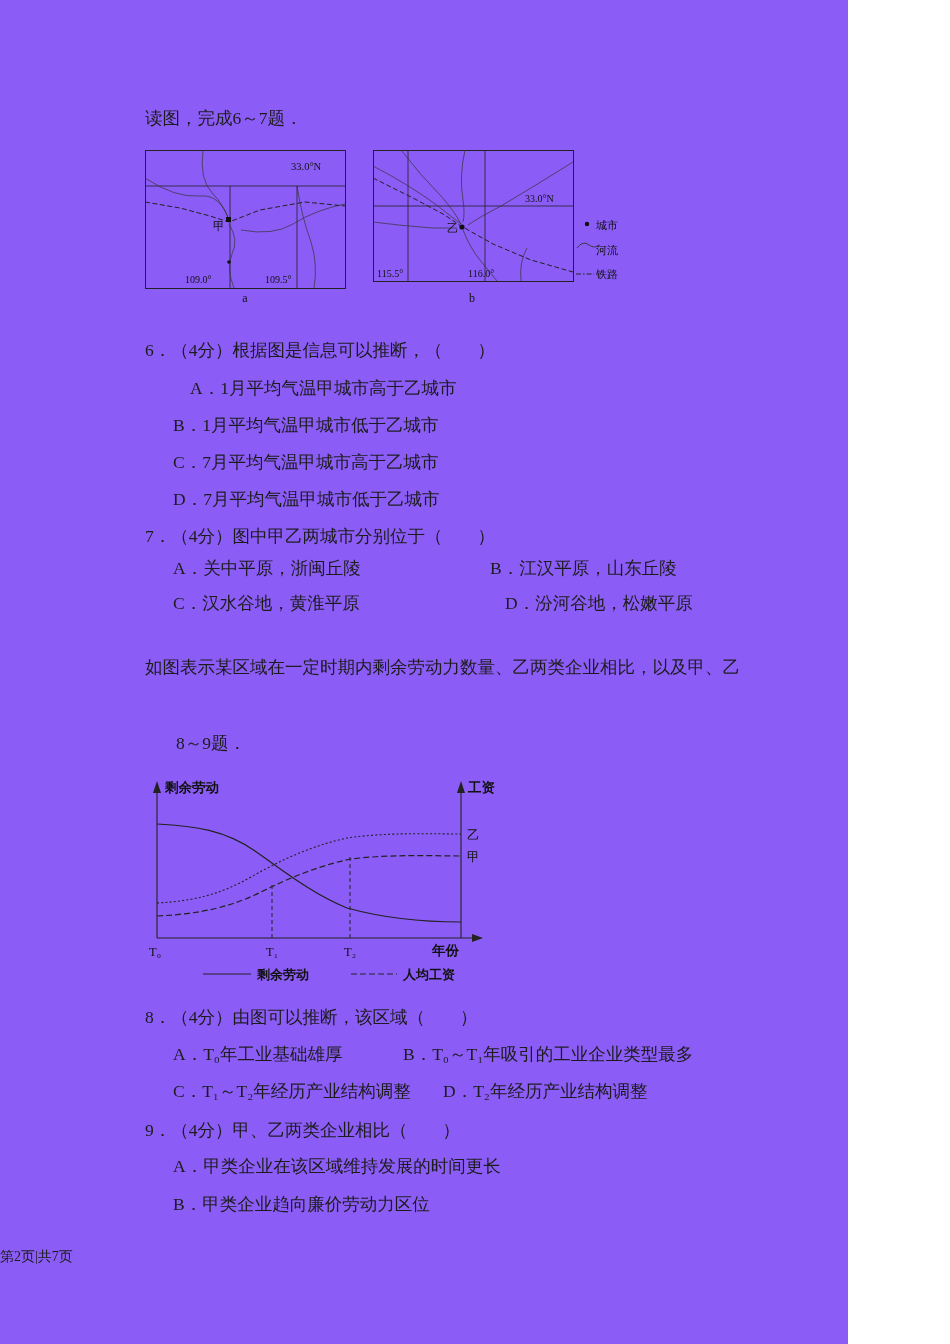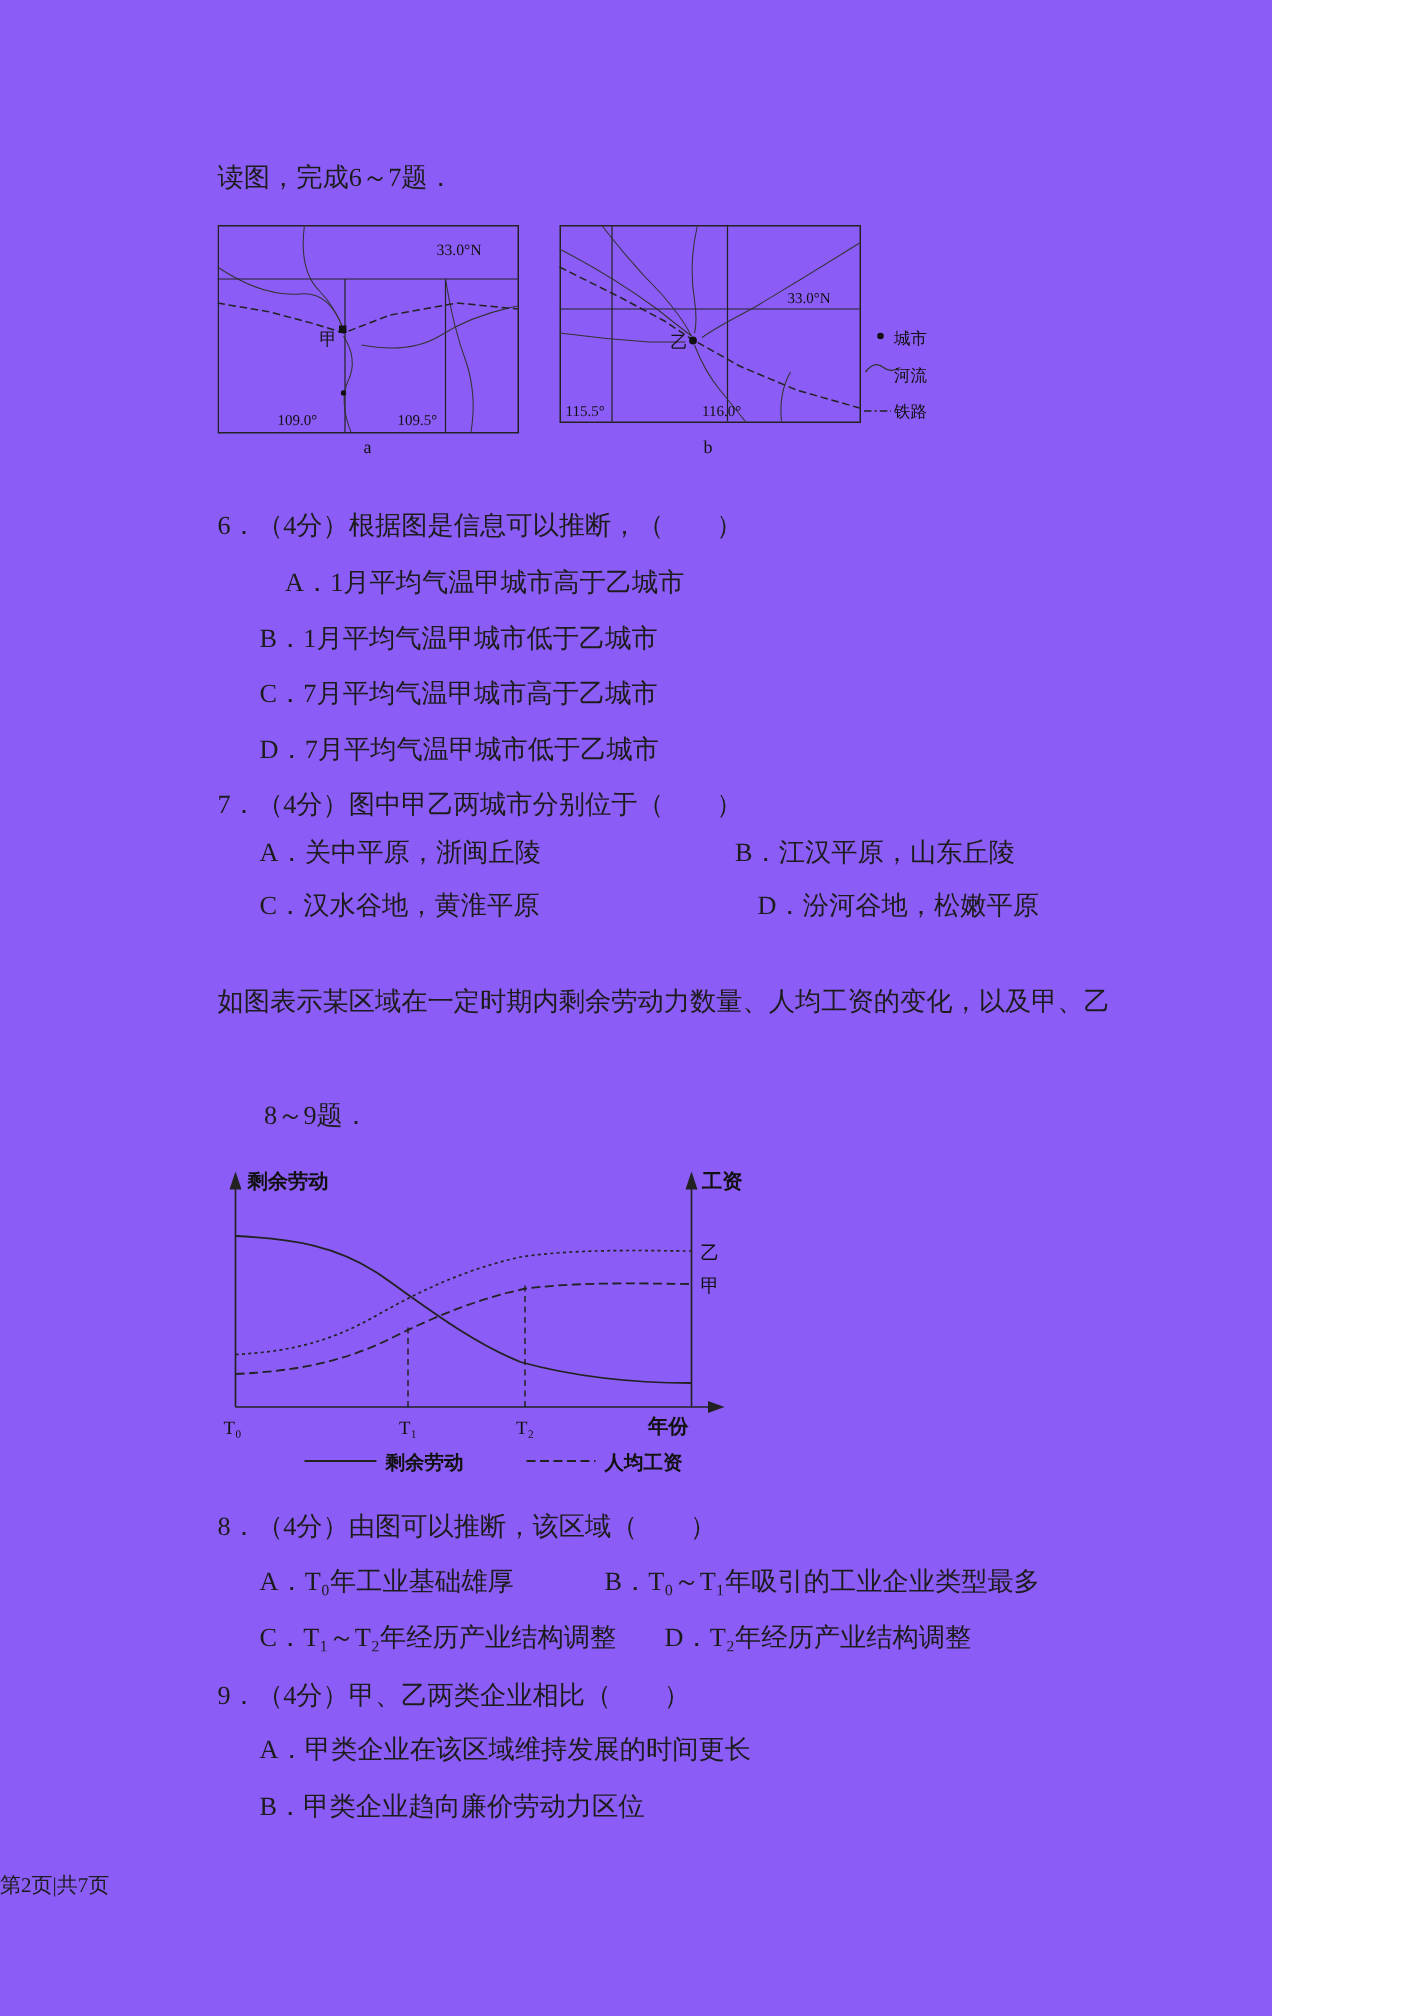--- a/index.html
+++ b/index.html
@@ -82,21 +82,21 @@
   <div class="abs t" style="left:173px; top:413px;">B．1月平均气温甲城市低于乙城市</div>
   <div class="abs t" style="left:173px; top:450px;">C．7月平均气温甲城市高于乙城市</div>
   <div class="abs t" style="left:173px; top:487px;">D．7月平均气温甲城市低于乙城市</div>
 
   <div class="abs t" style="left:145px; top:524px;">7．（4分）图中甲乙两城市分别位于（　　）</div>
   <div class="abs t" style="left:173px; top:556px;">A．关中平原，浙闽丘陵</div>
   <div class="abs t" style="left:490px; top:556px;">B．江汉平原，山东丘陵</div>
   <div class="abs t" style="left:173px; top:591px;">C．汉水谷地，黄淮平原</div>
   <div class="abs t" style="left:490px; top:591px;margin-left:15px;">D．汾河谷地，松嫩平原</div>
 
-  <div class="abs t" style="left:145px; top:655px;">如图表示某区域在一定时期内剩余劳动力数量、人均工资的变化，以及甲、乙</div>
+  <div class="abs t" style="left:145px; top:655px;">如图表示某区域在一定时期内剩余劳动力数量、乙两类企业相比，以及甲、乙</div>
   <div class="abs t" style="left:176px; top:731px;">8～9题．</div>
 
   <svg class="abs" style="left:145px; top:766px;" width="400" height="230" viewBox="0 0 400 230">
 
     <g stroke="#222" stroke-width="1.1" fill="none">
       <line x1="12" y1="172" x2="12" y2="18"></line>
       <line x1="316" y1="172" x2="316" y2="18"></line>
       <line x1="12" y1="172" x2="334" y2="172"></line>
     </g>
     <polygon points="8,27 12,15 16,27" fill="#222"></polygon>

